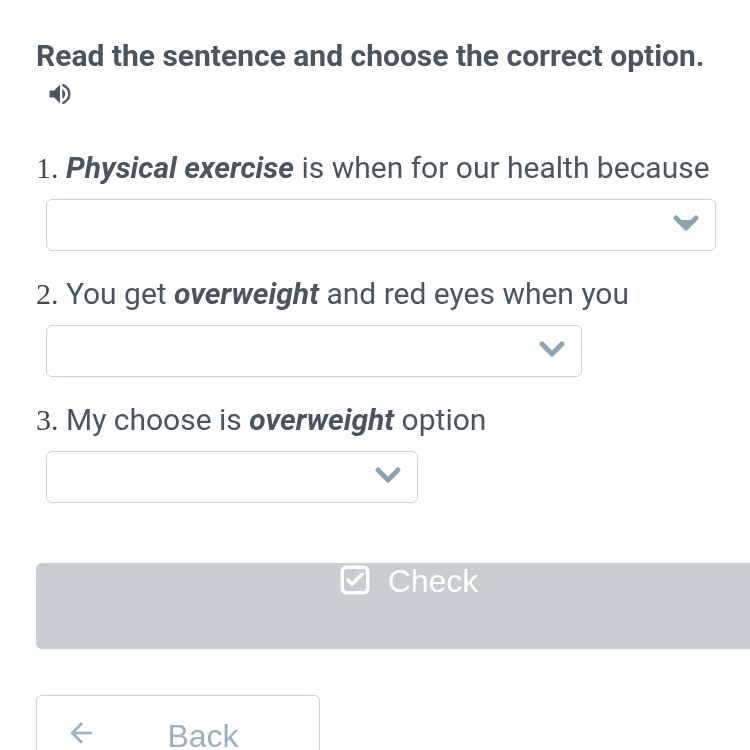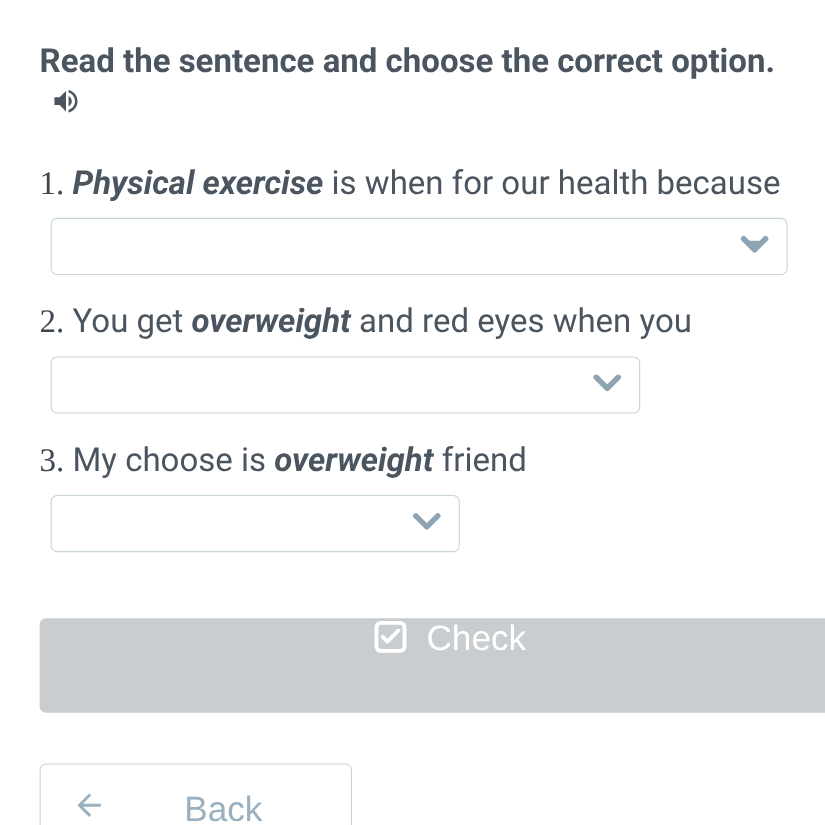--- a/index.html
+++ b/index.html
@@ -172,21 +172,21 @@
       <span class="dropdown-chevron">
         <svg width="30" height="30" viewBox="0 0 24 24" fill="currentColor">
           <path d="M4 8l8 8 8-8" fill="none" stroke="currentColor" stroke-width="4" stroke-linecap="round" stroke-linejoin="round"></path>
         </svg>
       </span>
     </div>
   </div>
 
   <div class="question">
     <div class="question-text">
-      <span class="question-number">3.</span><span> My choose is </span><span class="emphasis">overweight</span><span> friend</span>
+      <span class="question-number">3.</span><span> My choose is </span><span class="emphasis">overweight</span><span> option</span>
     </div>
     <div class="dropdown dropdown-3">
       <span class="dropdown-chevron">
         <svg width="30" height="30" viewBox="0 0 24 24" fill="currentColor">
           <path d="M4 8l8 8 8-8" fill="none" stroke="currentColor" stroke-width="4" stroke-linecap="round" stroke-linejoin="round"></path>
         </svg>
       </span>
     </div>
   </div>
 

